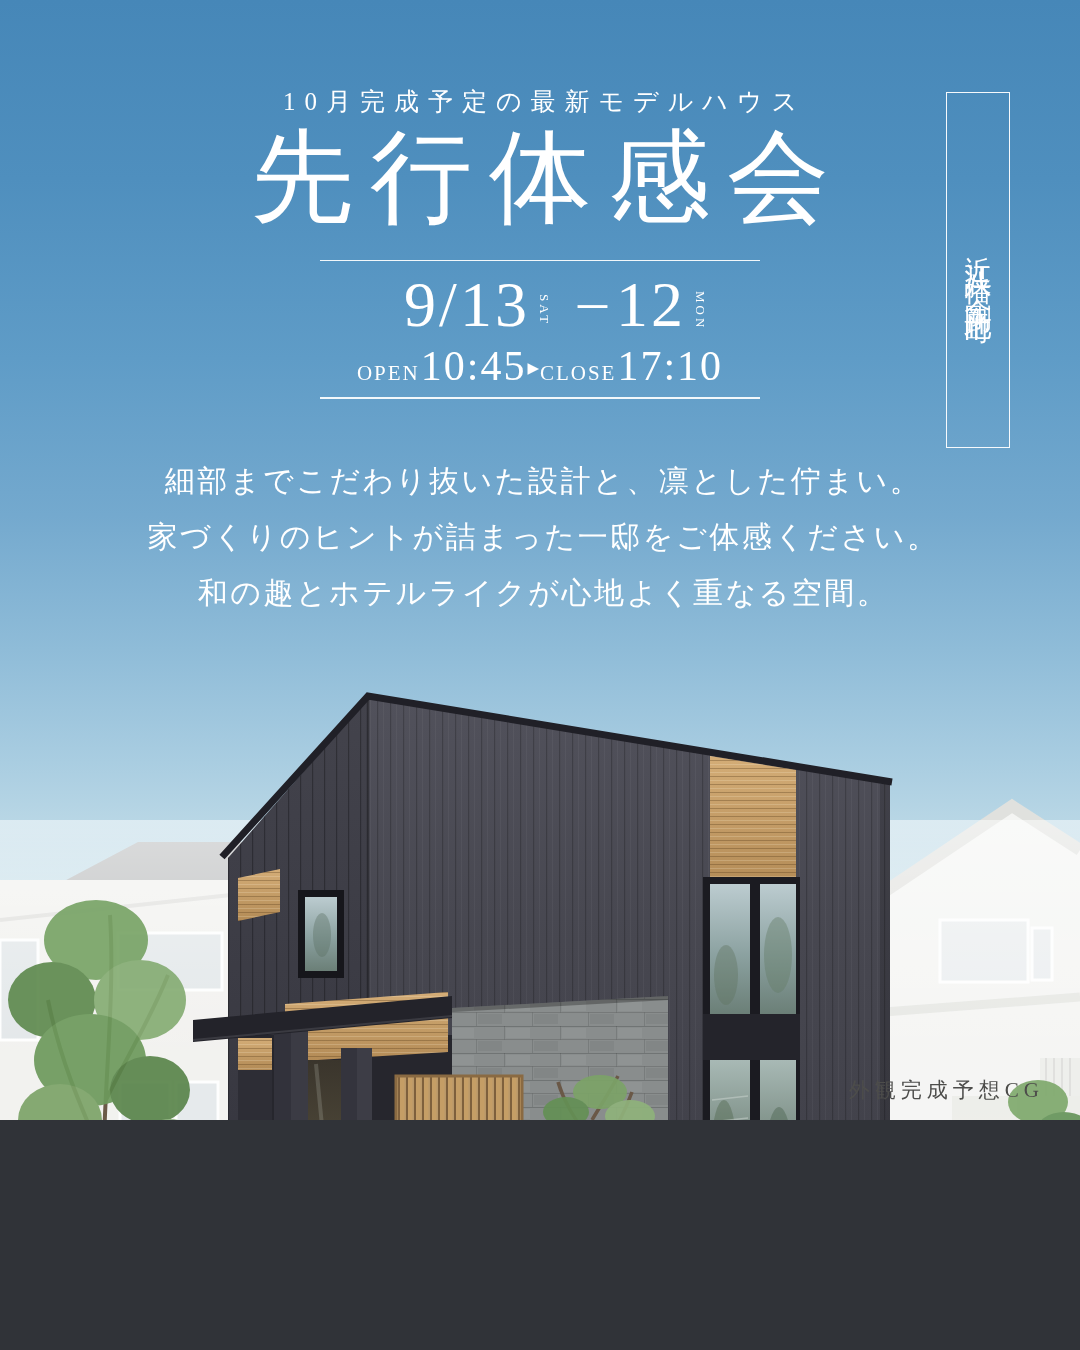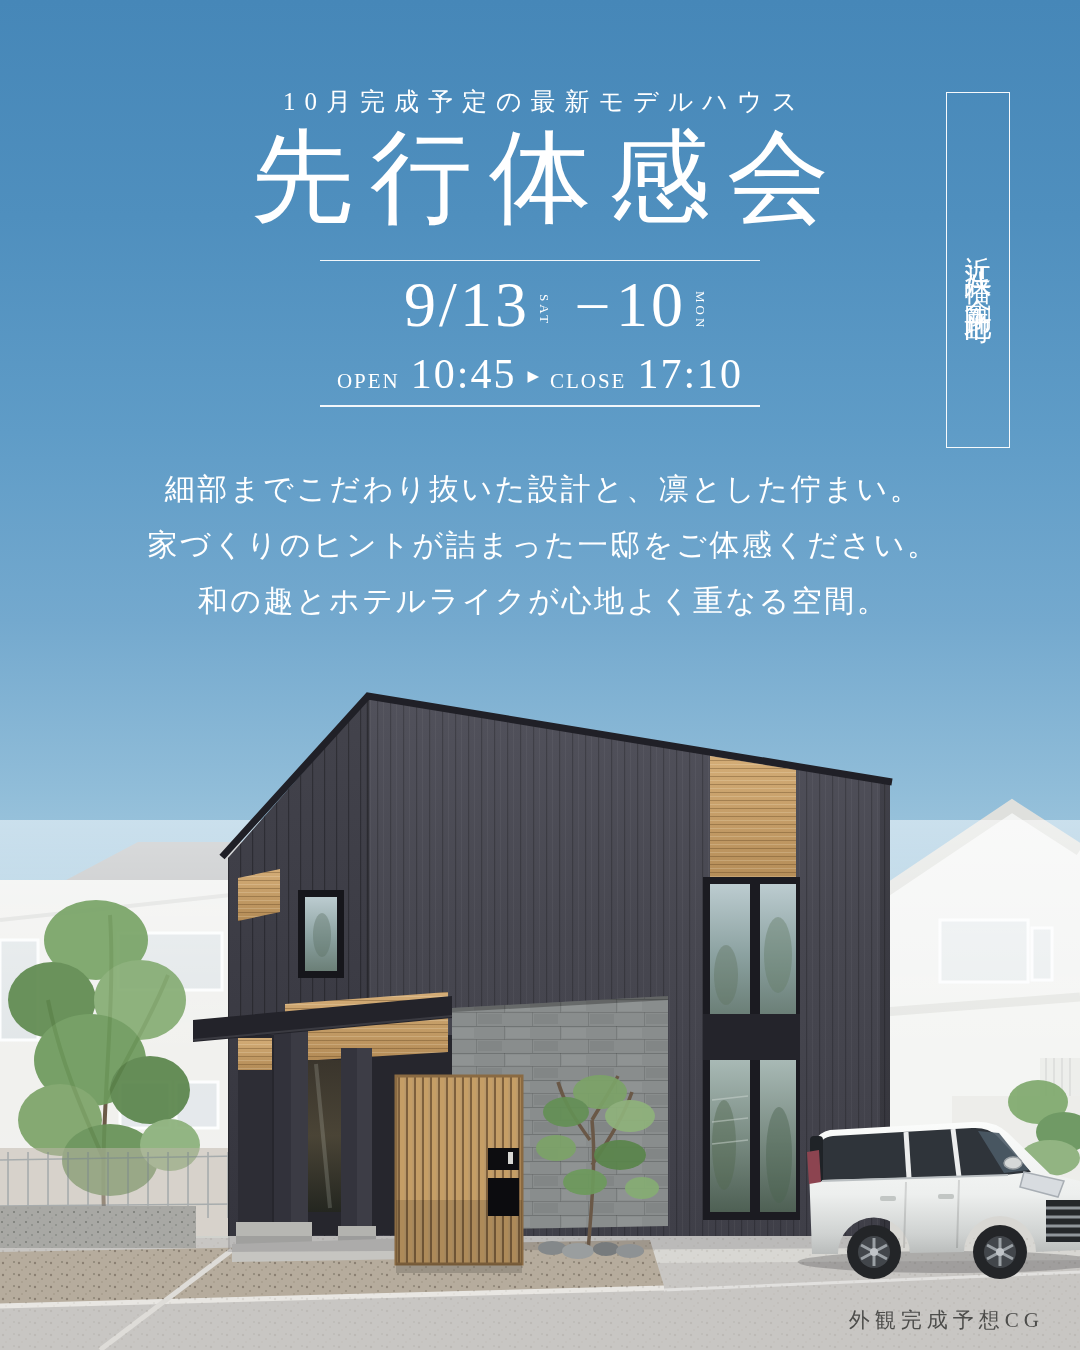--- a/index.html
+++ b/index.html
@@ -1,19 +1,19 @@
 <!DOCTYPE html>
 <html><head>
 <meta charset="utf-8">
 <style>
   * { margin:0; padding:0; box-sizing:border-box; }
   html,body { background:#303338; }
   .poster{
     position:relative;
-    width:1080px; height:1350px;
+    width:1080px; height:1120px;
     margin:0 auto;
     overflow:hidden;
     background:linear-gradient(180deg,
       #4687b8 0%, #4f8fbe 16%, #5f9cc7 32%,
       #74a9ce 46%, #8fbcd8 58%, #a9cde1 68%,
       #c6dfe9 78%, #e2eff2 88%, #eef5f5 100%);
     font-family:"Liberation Serif","DejaVu Serif",serif;
     color:#ffffff;
   }
   .scene{ position:absolute; inset:0; z-index:0; }
@@ -43,22 +43,22 @@
   .date-big{ font-size:64px; line-height:1; letter-spacing:3px; }
   .dow{
     writing-mode:vertical-rl;
     font-size:13px; letter-spacing:3px;
     height:52px; margin-left:6px; margin-top:10px;
     display:inline-block;
   }
   .date-dash{ font-size:58px; line-height:1; margin:0 6px 0 26px; transform:translateY(-4px); }
 
   .hours-row{
-    margin-top:16px;
-    display:flex; justify-content:center; align-items:baseline; gap:11px;
+    margin-top:8px;
+    display:flex; justify-content:center; align-items:baseline; gap:1px;
   }
   .hours-label{ font-size:21px; letter-spacing:2px; }
   .hours-time{ font-size:42px; letter-spacing:2px; line-height:1; }
   .arrow{ font-size:15px; transform:translateY(-7px); display:inline-block; }
 
   .location-box{
     position:absolute; top:92px; right:70px;
     writing-mode:vertical-rl;
     border:1.5px solid rgba(255,255,255,.95);
     font-size:27px; letter-spacing:7px;
@@ -404,21 +404,21 @@
   <div class="text-layer">
     <header class="hero">
       <p class="eyebrow">10月完成予定の最新モデルハウス</p>
       <h1 class="title">先行体感会</h1>
       <div class="divider top"></div>
 
       <div class="date-row">
         <span class="date-big">9/13</span>
         <span class="dow">SAT</span>
         <span class="date-big date-dash">–</span>
-        <span class="date-big">10</span>
+        <span class="date-big">12</span>
         <span class="dow">MON</span>
       </div>
 
       <div class="hours-row">
         <span class="hours-label">OPEN</span>
         <span class="hours-time">10:45</span>
         <span class="arrow">▶</span>
         <span class="hours-label">CLOSE</span>
         <span class="hours-time">17:10</span>
       </div>

